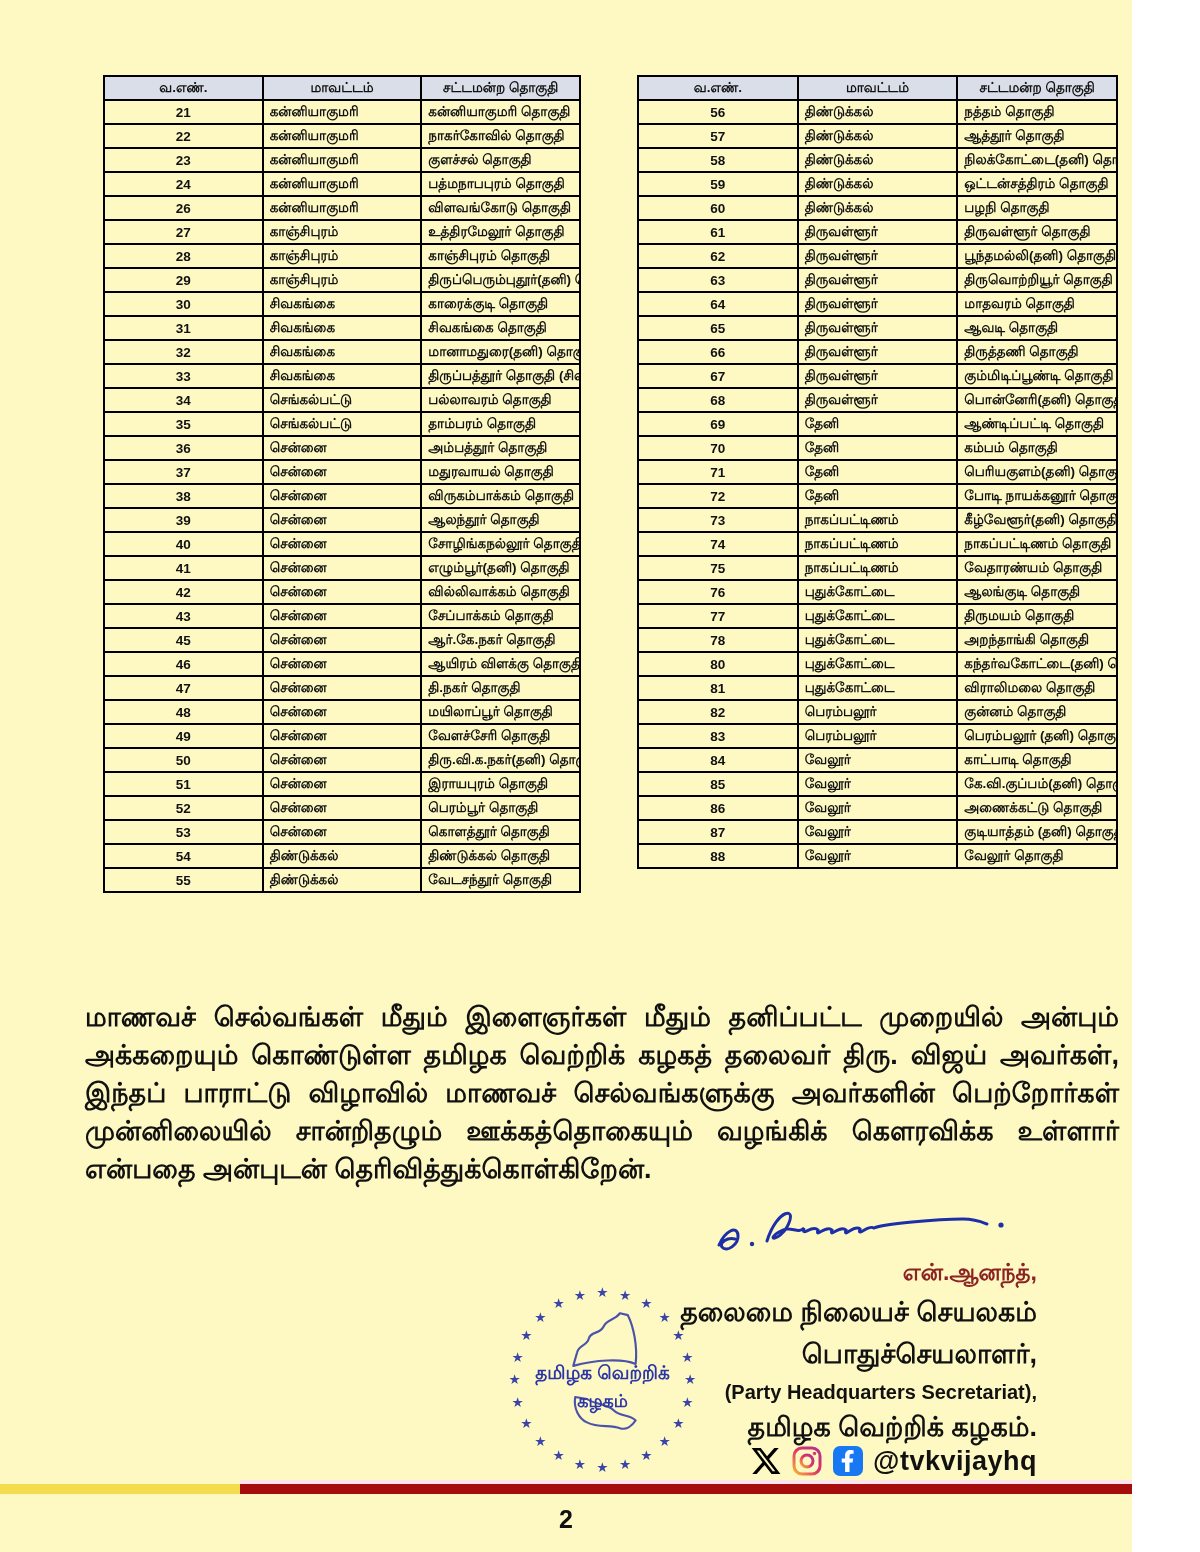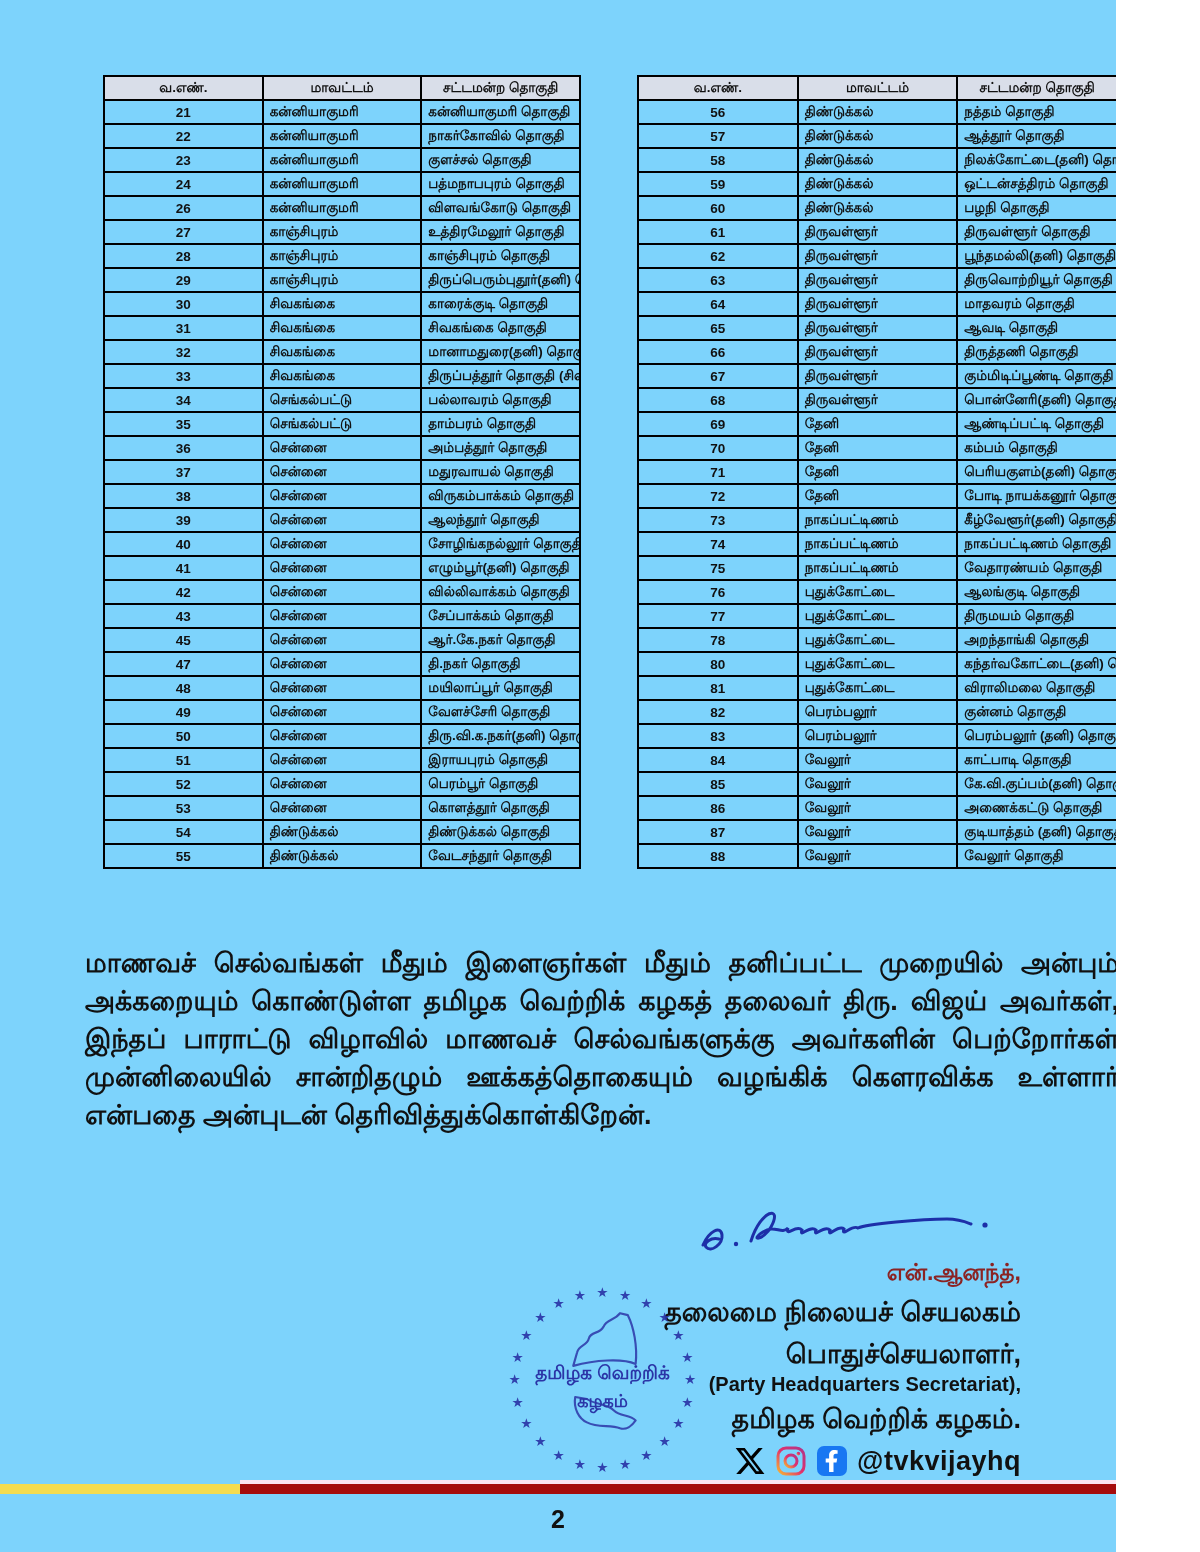--- a/index.html
+++ b/index.html
@@ -2,21 +2,21 @@
 <html><head>
 <meta charset="utf-8">
 <style>
   html,body{margin:0;padding:0;}
   body{
     width:1200px;height:1552px;
     background:#ffffff;
     font-family:"Liberation Sans", sans-serif;
     color:#111;
   }
-  .page{position:relative;width:1116px;height:1552px;overflow:hidden;background:#7dd3fc;}
+  .page{position:relative;width:1116px;height:1552px;overflow:hidden;background:#fef9c3;padding-left:16px;}
 
   
   table.constituency{
     position:absolute;top:75px;
     border-collapse:collapse;
     table-layout:fixed;
     font-weight:bold;
     font-size:13.5px;
   }
   table.constituency.left{left:103px;width:478px;}
@@ -33,40 +33,40 @@
     text-align:center;
     font-size:13.5px;
   }
   td.col-no{text-align:center;width:62px;}
   td.col-district{width:168px;text-align:left;}
   td.col-constituency{text-align:left;}
 
   
   .body-paragraph{
     position:absolute;
-    left:85px;top:944px;width:1034px;
+    left:85px;top:998px;width:1034px;
     font-size:27px;
     font-weight:bold;
     line-height:38px;
     text-align:justify;
     color:#111;
     margin:0;
   }
 
   
   .sign-block{
     position:absolute;
     right:95px;top:1195px;
     width:430px;
     text-align:right;
   }
   .sign-scrawl{display:block;margin-left:auto;margin-right:12px;}
   .sign-name{font-size:23px;font-weight:bold;color:#8b2323;margin-top:2px;}
   .sign-line{font-size:27px;font-weight:bold;color:#111;margin-top:8px;}
-  .sign-line-en{font-size:20px;font-weight:bold;color:#111;margin-top:0;}
+  .sign-line-en{font-size:20px;font-weight:bold;color:#111;margin-top:8px;}
 
   
   .seal{position:absolute;left:505px;top:1282px;width:195px;height:195px;}
 
   
   .social-row{
     position:absolute;
     right:95px;top:1443px;
     display:flex;align-items:center;gap:9px;
     height:36px;
@@ -204,20 +204,25 @@
         </tr>
         <tr>
           <td class="col-no">43</td>
           <td class="col-district">சென்னை</td>
           <td class="col-constituency">சேப்பாக்கம் தொகுதி</td>
         </tr>
         <tr>
           <td class="col-no">45</td>
           <td class="col-district">சென்னை</td>
           <td class="col-constituency">ஆர்.கே.நகர் தொகுதி</td>
+        </tr>
+        <tr>
+          <td class="col-no">46</td>
+          <td class="col-district">சென்னை</td>
+          <td class="col-constituency">ஆயிரம் விளக்கு தொகுதி</td>
         </tr>
         <tr>
           <td class="col-no">47</td>
           <td class="col-district">சென்னை</td>
           <td class="col-constituency">தி.நகர் தொகுதி</td>
         </tr>
         <tr>
           <td class="col-no">48</td>
           <td class="col-district">சென்னை</td>
           <td class="col-constituency">மயிலாப்பூர் தொகுதி</td>

